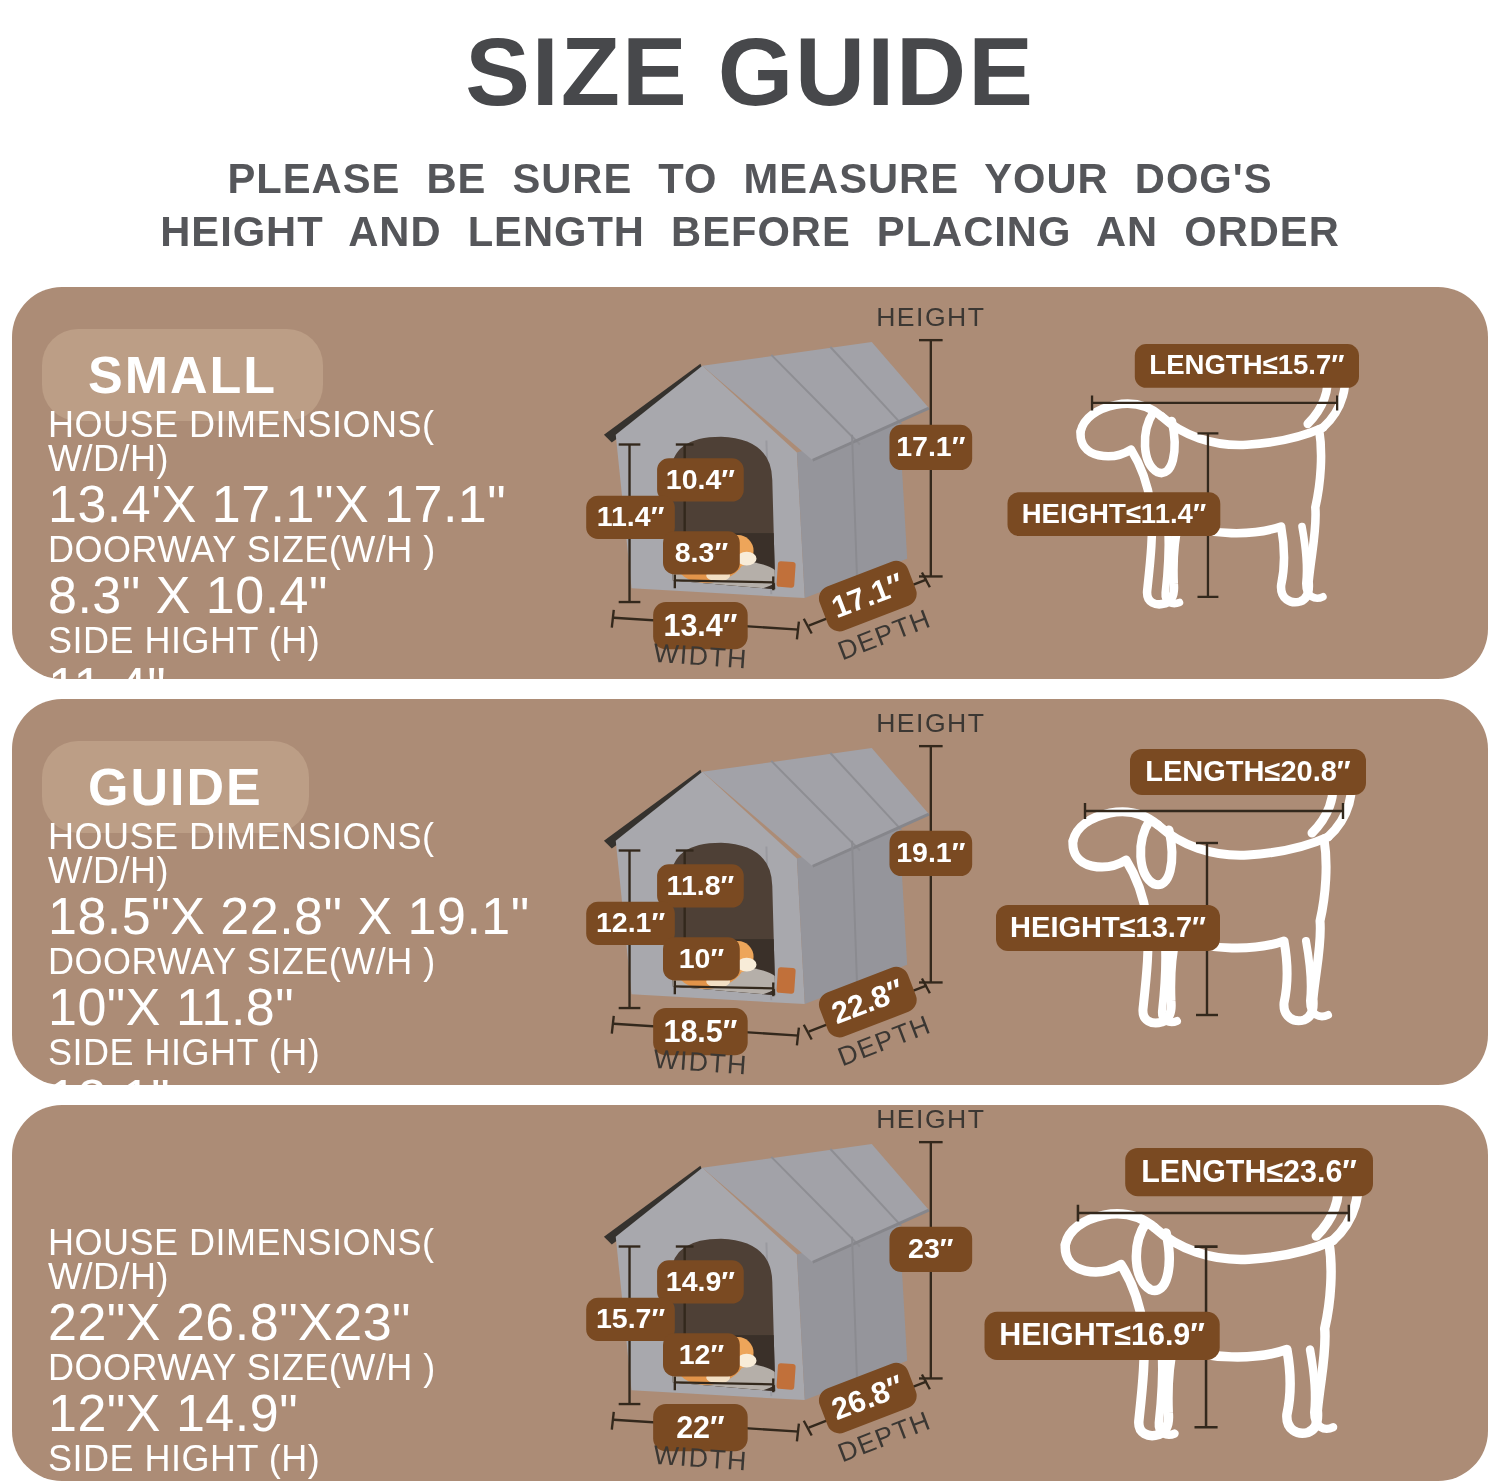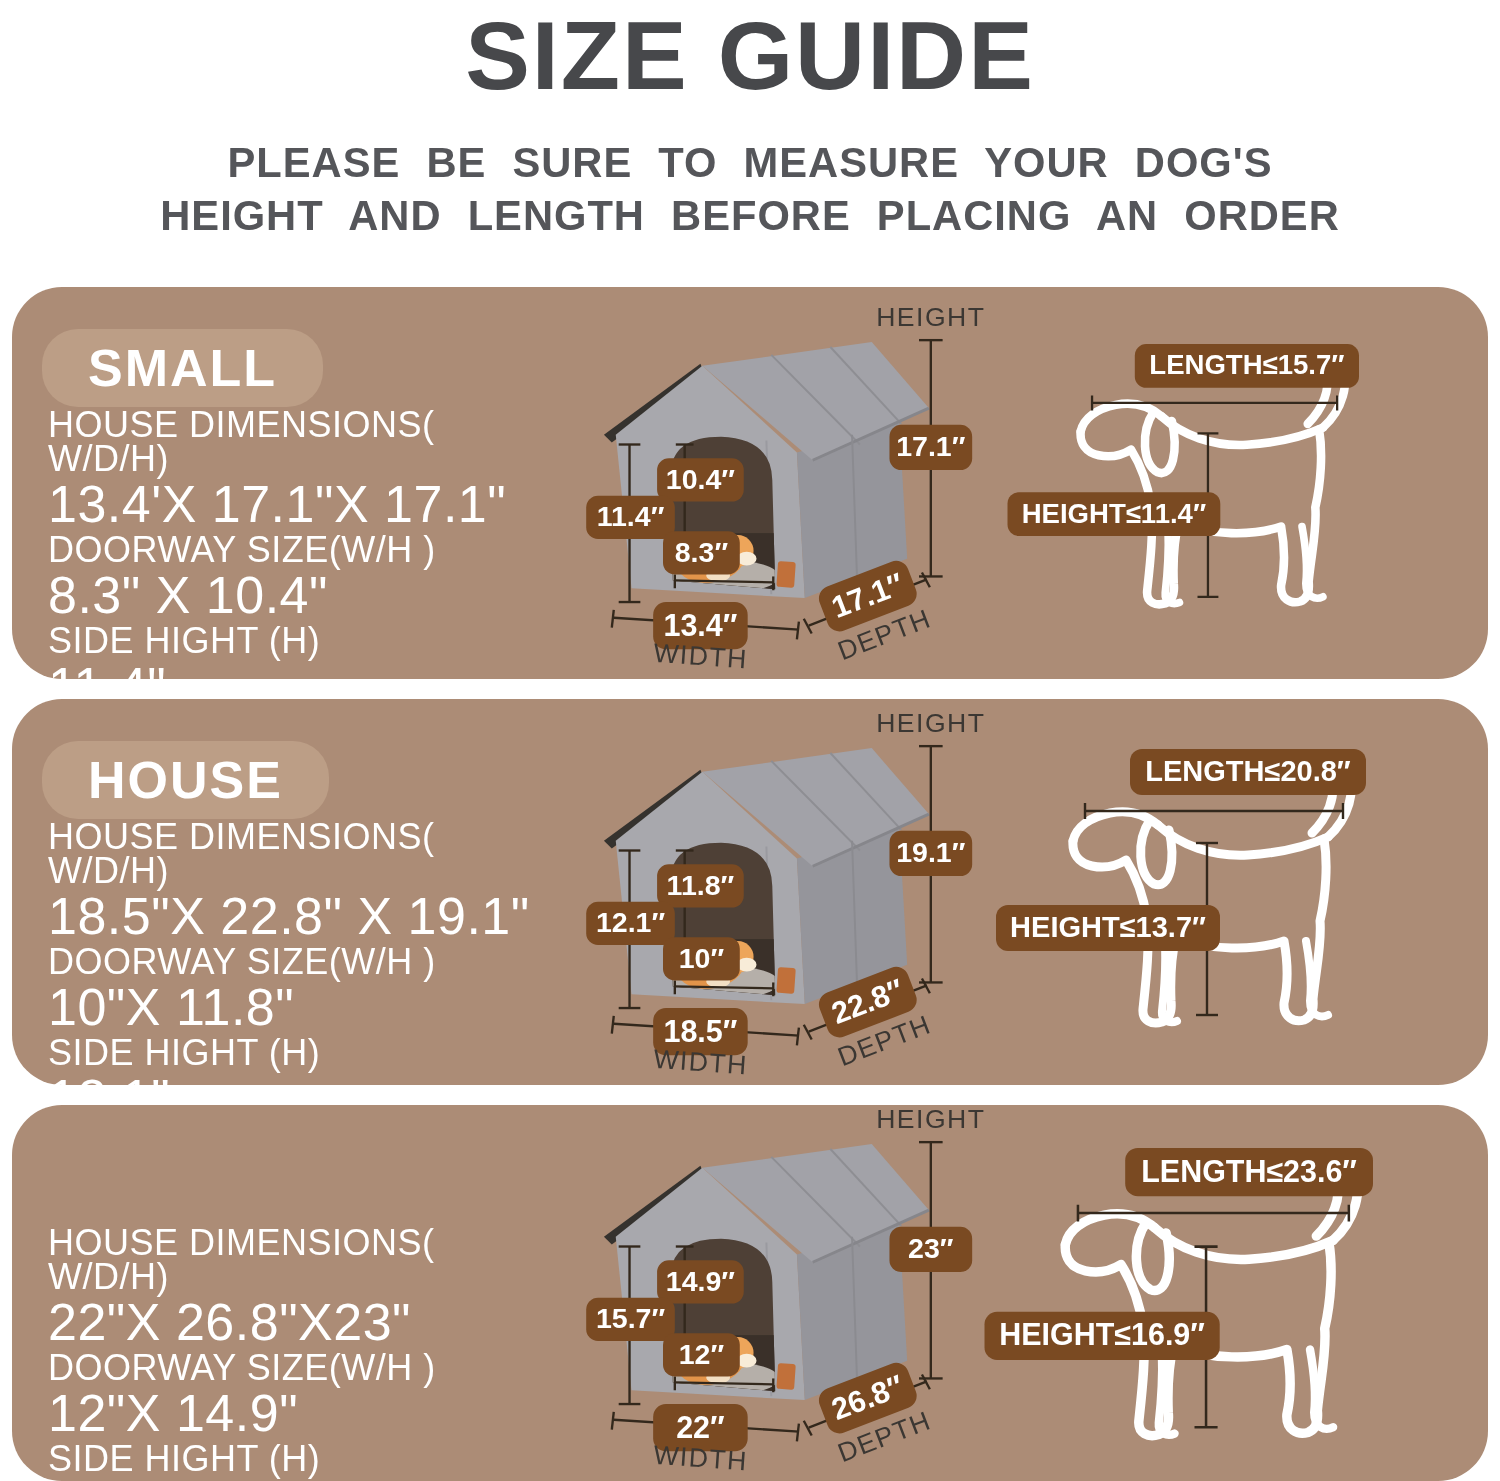--- a/index.html
+++ b/index.html
@@ -1,27 +1,27 @@
 <!DOCTYPE html>
 <html><head>
 <meta charset="utf-8">
 <style>
   html,body{margin:0;padding:0;}
   body{width:1500px;height:1481px;background:#ffffff;overflow:hidden;position:relative;
        font-family:"Liberation Sans","DejaVu Sans",sans-serif;}
   header{position:absolute;top:0;left:0;width:1500px;text-align:center;}
-  h1{margin:0;font-size:97px;line-height:112px;font-weight:700;letter-spacing:2px;color:#47484b;}
+  h1{margin:16px;font-size:97px;line-height:112px;font-weight:700;letter-spacing:2px;color:#47484b;}
   .subtitle{margin-top:24px;font-size:43px;line-height:53px;font-weight:700;color:#55565a;
             letter-spacing:1px;word-spacing:14px;transform:scaleX(.97);}
   #sections{position:absolute;top:287px;left:12px;width:1476px;display:flex;flex-direction:column;gap:20px;}
   .size-section{position:relative;background:#ac8c76;border-radius:50px;}
   .size-section:nth-child(1){height:392px;}
   .size-section:nth-child(2){height:386px;}
   .size-section:nth-child(3){height:376px;}
-  .pill{position:absolute;left:30px;top:42px;height:70px;border-radius:36px;padding:4px 46px;
+  .pill{position:absolute;left:30px;top:42px;height:70px;border-radius:36px;padding:11px 46px;
         display:flex;align-items:center;background:#bc9e86;color:#ffffff;
         font-size:52px;font-weight:700;letter-spacing:2px;}
   .specs{position:absolute;left:36px;top:121px;width:500px;color:#ffffff;}
   .spec-label{font-size:36px;line-height:34px;letter-spacing:.5px;}
   .spec-value{font-size:52px;line-height:57px;letter-spacing:.5px;}
   .house-wrap{position:absolute;left:518px;bottom:10px;width:522px;height:384px;}
   .house-svg{width:100%;height:100%;display:block;}
   .dog-wrap{position:absolute;right:16px;top:24px;width:492px;height:335px;}
   .dog-svg{width:100%;height:100%;display:block;transform-origin:50% 50%;}
   .size-section:nth-child(1) .dog-svg{transform:scale(.95);}
@@ -165,21 +165,21 @@
         <g>
           <rect class="badge-rect" x="16" y="182" width="224" height="46" rx="12"></rect>
           <text class="badge-text3" x="128" y="214" text-anchor="middle">HEIGHT≤11.4″</text>
         </g>
       </svg>
     </div>
   </section>
 
   <section class="size-section">
     <div class="pill">
-      <span>HOUSE</span>
+      <span>GUIDE</span>
     </div>
     <div class="specs">
       <div class="spec-label">HOUSE DIMENSIONS( W/D/H)</div>
       <div class="spec-value">18.5"X 22.8" X 19.1"</div>
       <div class="spec-label">DOORWAY SIZE(W/H )</div>
       <div class="spec-value">10"X 11.8"</div>
       <div class="spec-label">SIDE HIGHT (H)</div>
       <div class="spec-value">12.1"</div>
     </div>
 

